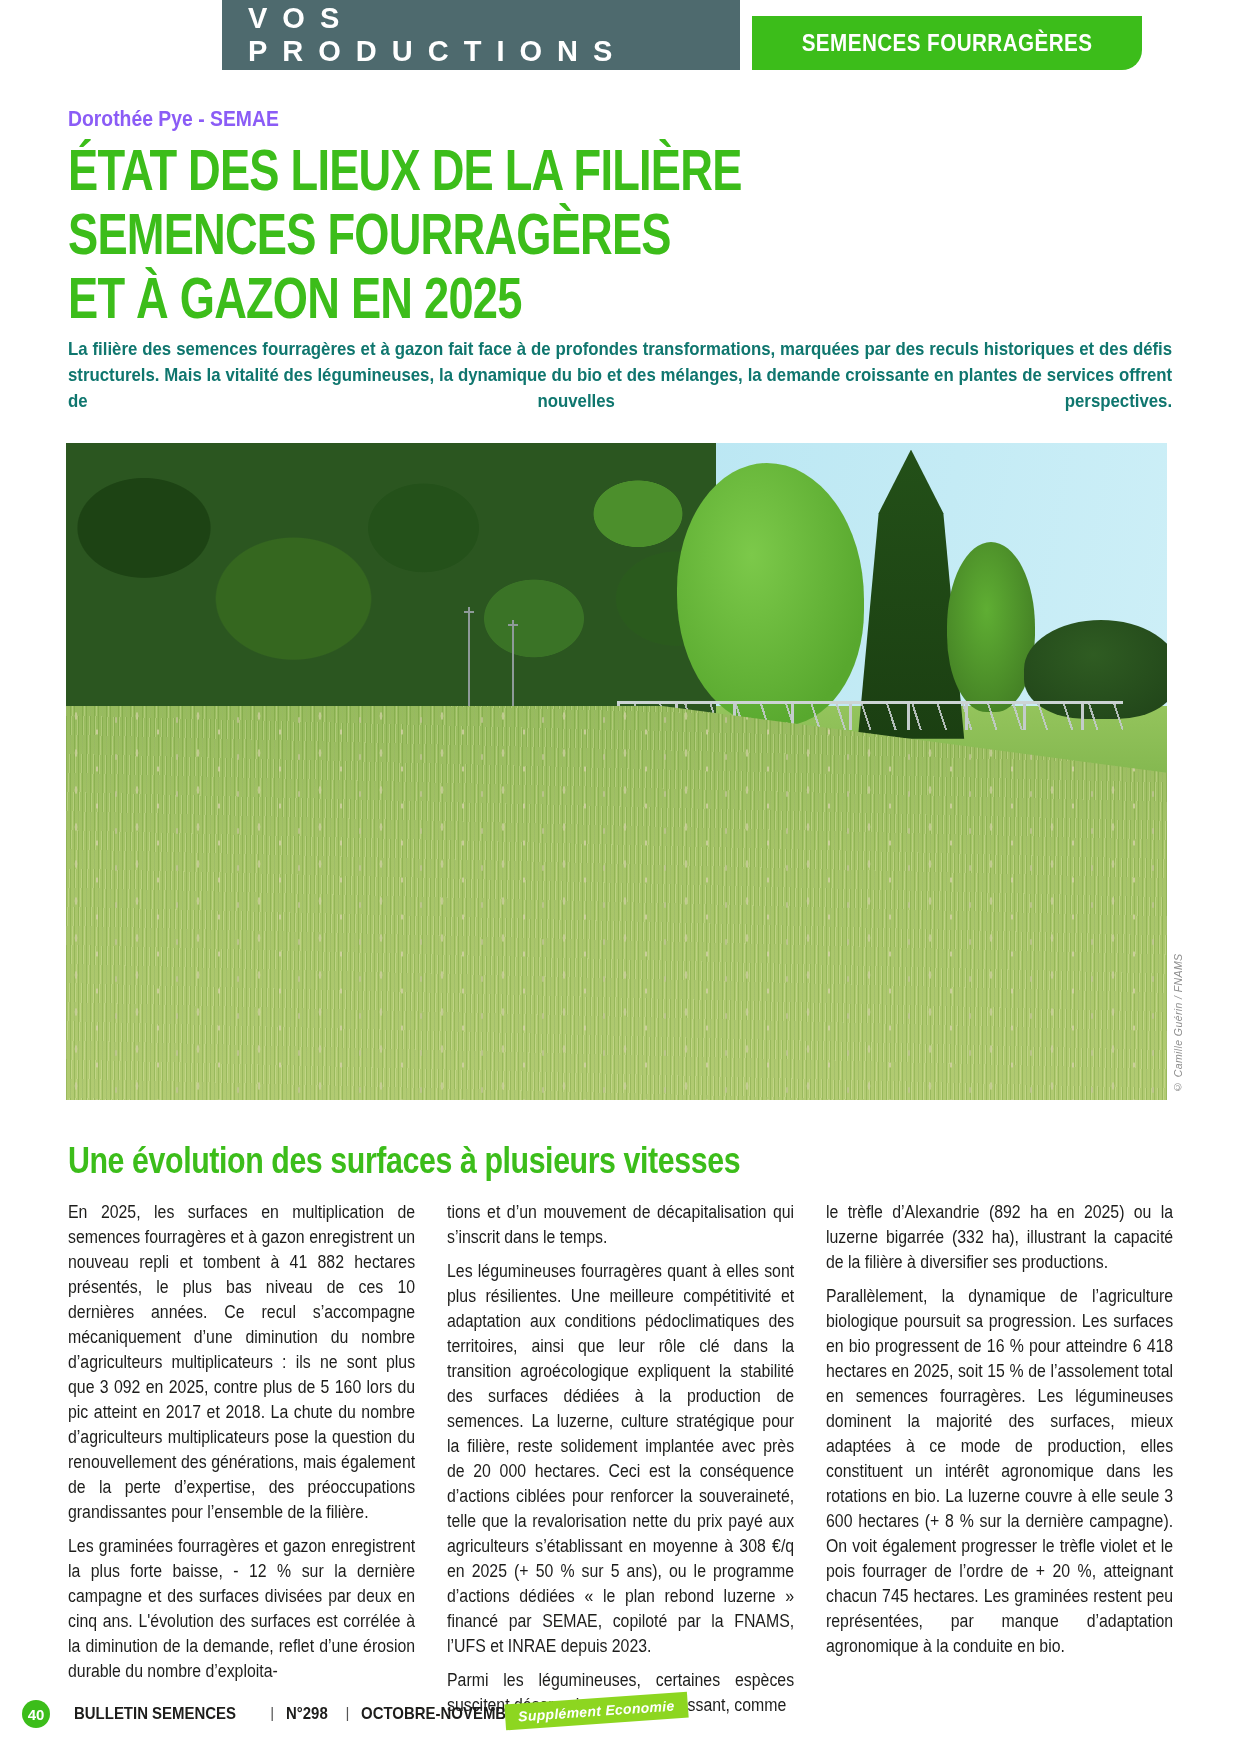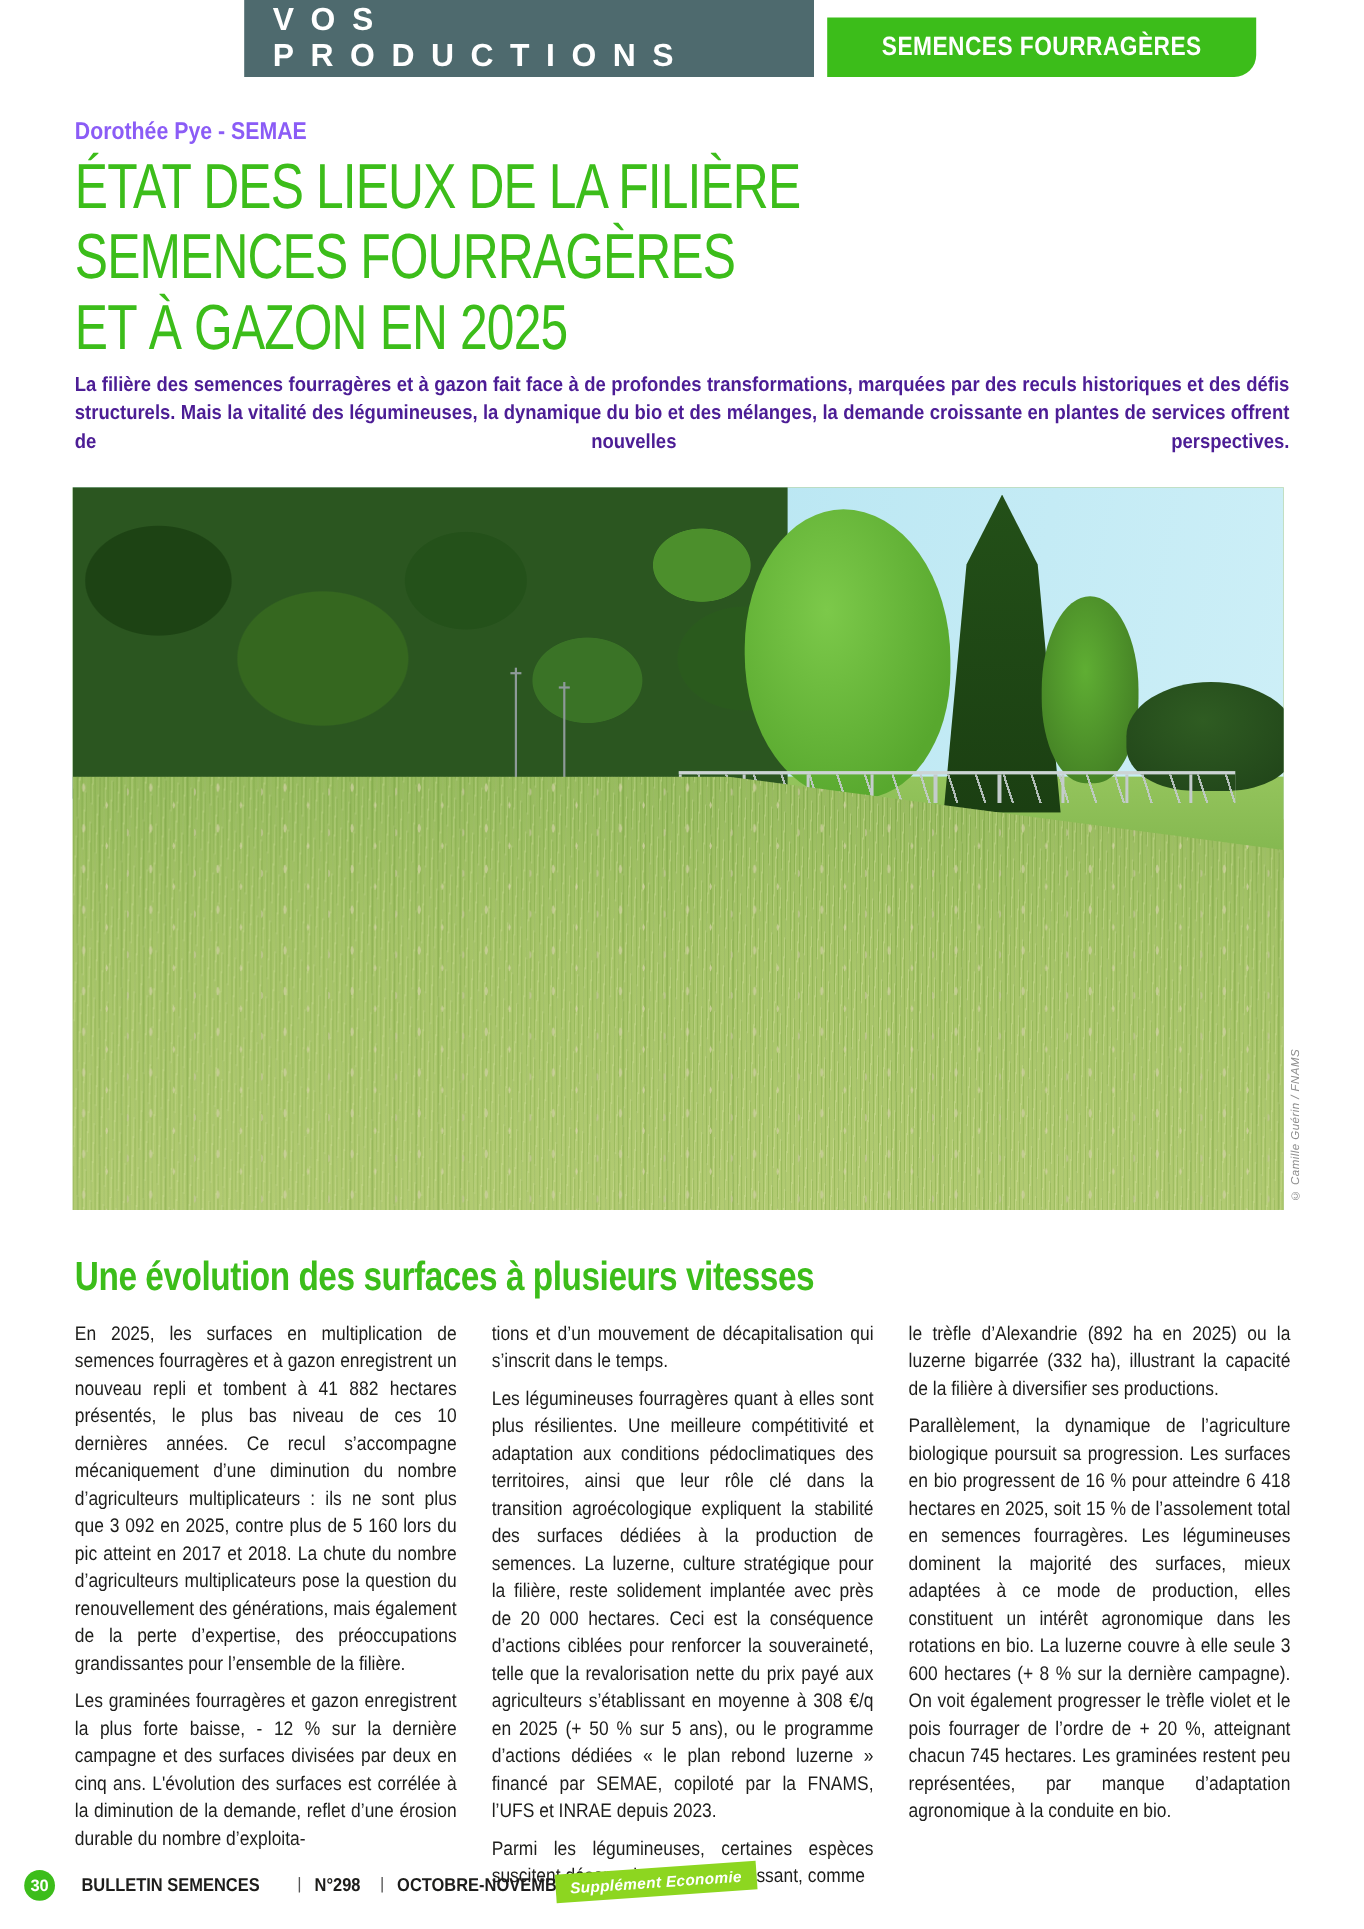--- a/index.html
+++ b/index.html
@@ -16,24 +16,24 @@
   .kicker-box span{font-size:29px;font-weight:bold;letter-spacing:15px;padding-left:26px;}
   .cat-badge{
     position:absolute;left:752px;top:16px;height:54px;padding:0 26px;
     background:#3cbd1a;color:#fff;display:flex;align-items:center;justify-content:center;
     border-radius:0 0 20px 0;
   }
   .cat-badge span{font-size:24px;font-weight:bold;transform:scaleX(.86);transform-origin:50% 50%;white-space:nowrap;letter-spacing:.5px;}
   
   .author{position:absolute;left:68px;top:106px;font-size:22px;font-weight:bold;color:#8b5cf6;}
   .author span{transform:scaleX(.88);display:inline-block;transform-origin:0 50%;}
-  .title{position:absolute;left:68px;top:138px;color:#3cbd1a;font-weight:normal;line-height:64px;font-size:58px;}
+  .title{position:absolute;left:68px;top:138px;color:#3cbd1a;font-weight:bold;line-height:64px;font-size:58px;}
   .title .cx{transform:scaleX(.78);white-space:nowrap;letter-spacing:-1px;}
   .intro{
-    position:absolute;left:68px;top:336px;width:1104px;color:#4c1d95;font-weight:bold;
+    position:absolute;left:68px;top:336px;width:1104px;color:#0f766e;font-weight:bold;
   }
   .intro .cx{width:1216px;transform:scaleX(.908);font-size:18.5px;line-height:26px;
     text-align:justify;text-align-last:justify;}
   
   .photo{position:absolute;left:66px;top:443px;width:1101px;height:657px;overflow:hidden;background:#9dbd62;}
   .sky{position:absolute;inset:0;height:46%;
     background:linear-gradient(100deg,#a3dcee 0%,#bbe7f3 55%,#cdeff7 100%);}
   .lawn-strip{position:absolute;left:45%;width:55%;top:40%;height:14%;
     background:linear-gradient(180deg,#94c45c 0%,#7fb44c 100%);}
   .trees-left{position:absolute;left:0;top:0;width:59%;height:43%;
@@ -158,21 +158,21 @@
   </div>
   <div class="col">
     <div class="col-inner">
       <p>le trèfle d’Alexandrie (892 ha en 2025) ou la luzerne bigarrée (332 ha), illustrant la capacité de la filière à diversifier ses productions.</p>
       <p>Parallèlement, la dynamique de l’agriculture biologique poursuit sa progression. Les surfaces en bio progressent de 16 % pour atteindre 6 418 hectares en 2025, soit 15 % de l’assolement total en semences fourragères. Les légumineuses dominent la majorité des surfaces, mieux adaptées à ce mode de production, elles constituent un intérêt agronomique dans les rotations en bio. La luzerne couvre à elle seule 3 600 hectares (+ 8 % sur la dernière campagne). On voit également progresser le trèfle violet et le pois fourrager de l’ordre de + 20 %, atteignant chacun 745 hectares. Les graminées restent peu représentées, par manque d’adaptation agronomique à la conduite en bio.</p>
     </div>
   </div>
 </div>
 
 <div class="footer">
-  <div class="page-circle">30</div>
+  <div class="page-circle">40</div>
   <div class="foot-text">
     <span class="cx">BULLETIN SEMENCES</span>
     <span class="foot-sep">|</span>
     <span class="cx">N°298</span>
     <span class="foot-sep">|</span>
     <span class="cx">OCTOBRE-NOVEMBRE-DÉCEMBRE 2025</span>
   </div>
 </div>
 <div class="sup-tag">Supplément Economie</div>
 

